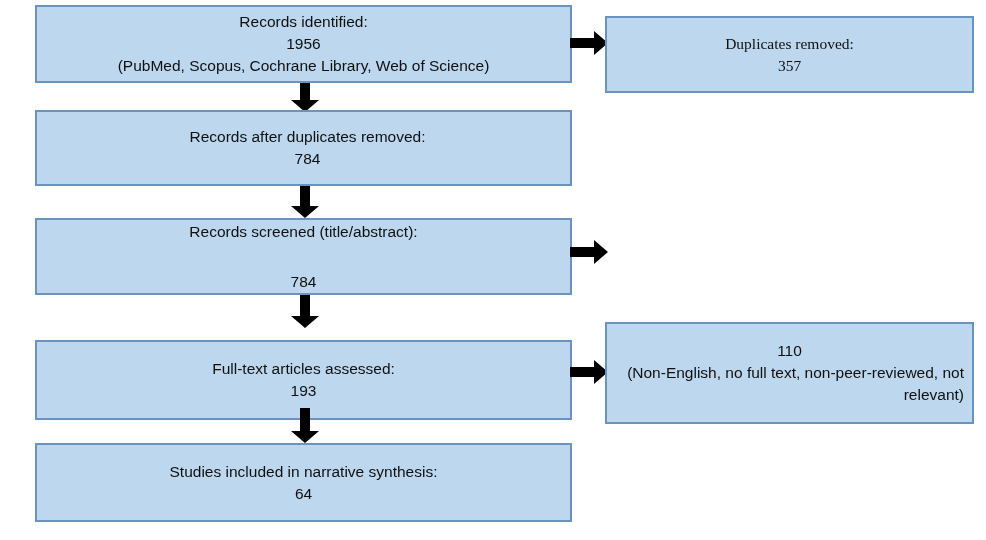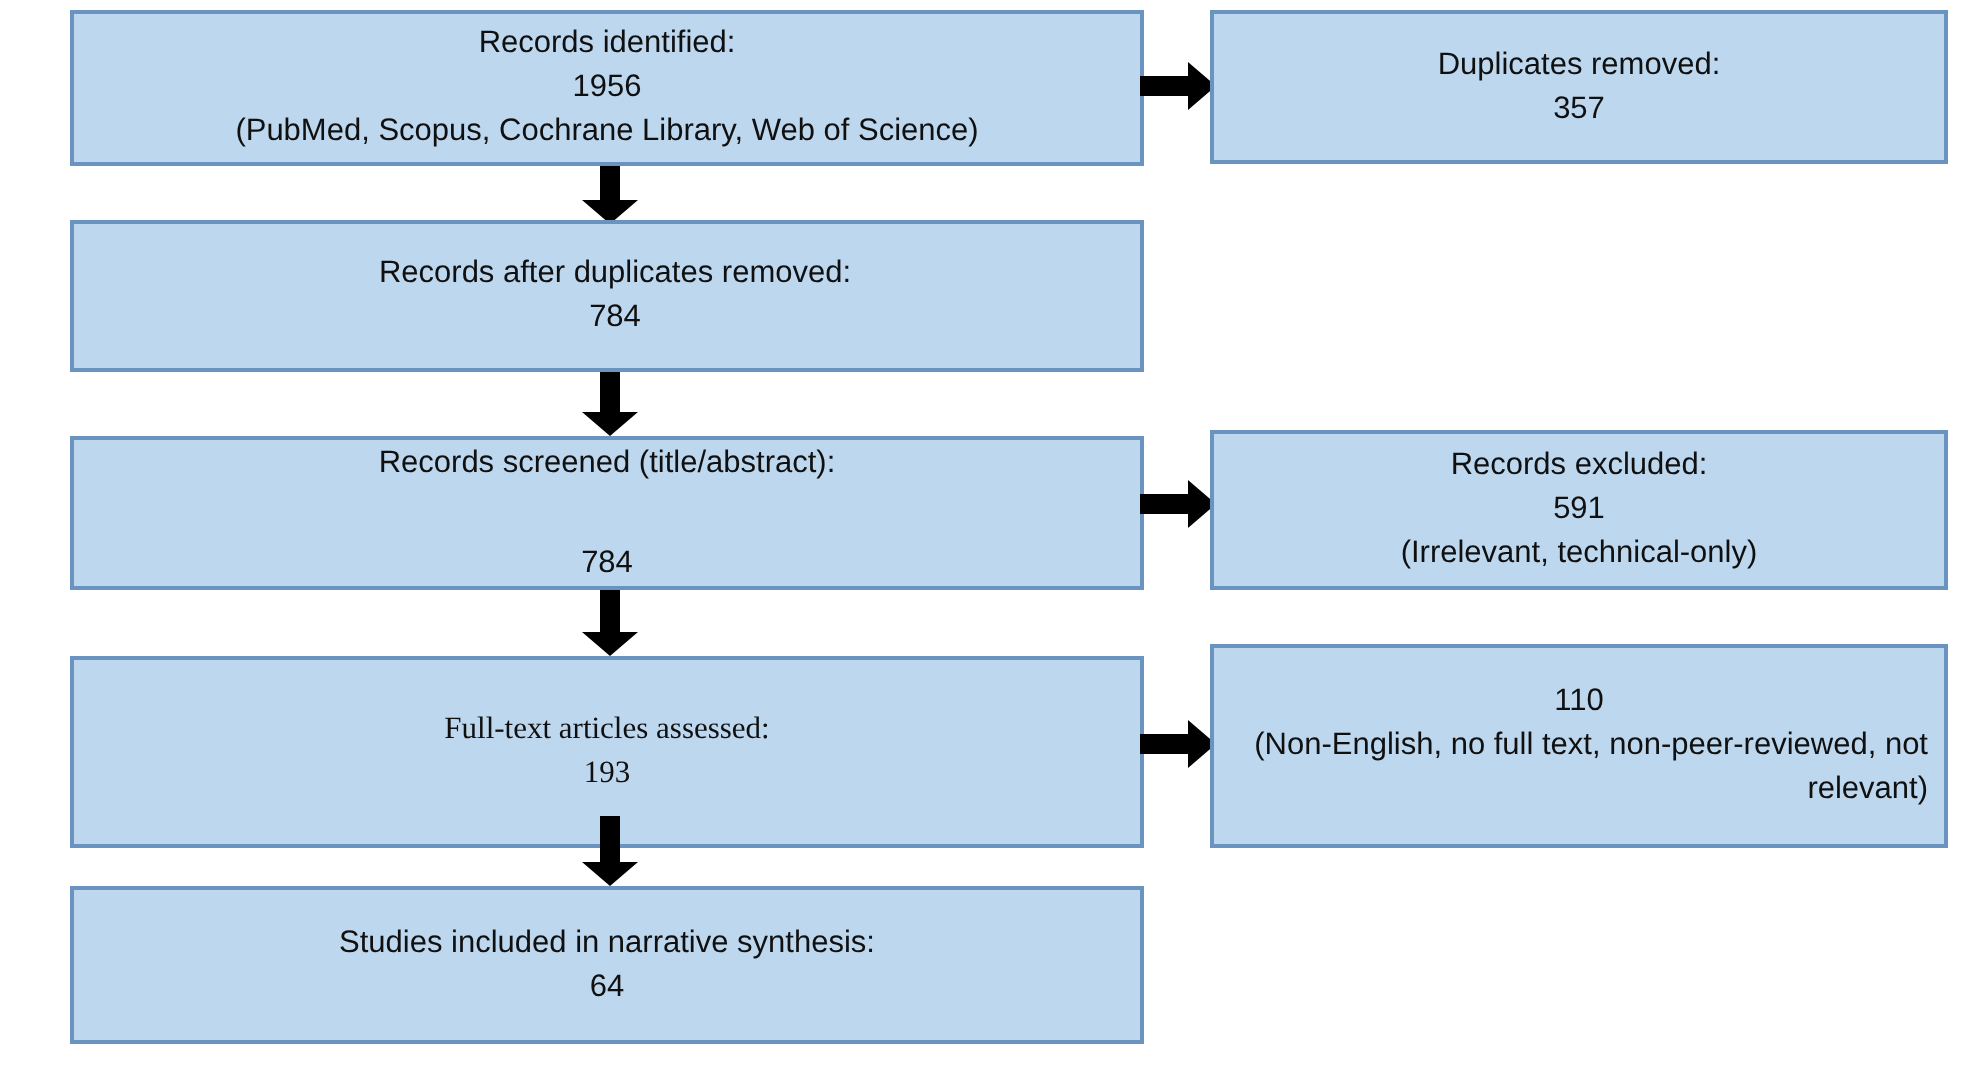--- a/index.html
+++ b/index.html
@@ -67,21 +67,21 @@
     <span class="line">1956</span>
     <span class="line">(PubMed, Scopus, Cochrane Library, Web of Science)</span>
   </div>
 
   <div class="arrow" style="left:570px; top:31px;">
     <svg width="38" height="24" viewBox="0 0 38 24" aria-hidden="true">
       <path d="M0 7 L24 7 L24 0 L38 12 L24 24 L24 17 L0 17 Z" fill="#000000"></path>
     </svg>
   </div>
 
-  <div class="flow-box col-side" style="top:5px; height:77px;">
+  <div class="flow-box col-side" style="top:16px; height:77px;font-family:Liberation Serif, serif;">
     <span class="line">Duplicates removed:</span>
     <span class="line">357</span>
   </div>
 
   <div class="arrow" style="left:291px; top:83px;">
     <svg width="28" height="29" viewBox="0 0 28 29" aria-hidden="true">
       <path d="M9 0 L19 0 L19 17 L28 17 L14 29 L0 17 L9 17 Z" fill="#000000"></path>
     </svg>
   </div>
 
@@ -100,33 +100,28 @@
     <span class="line">Records screened (title/abstract):</span>
     <span class="line">784</span>
   </div>
 
   <div class="arrow" style="left:570px; top:240px;">
     <svg width="38" height="24" viewBox="0 0 38 24" aria-hidden="true">
       <path d="M0 7 L24 7 L24 0 L38 12 L24 24 L24 17 L0 17 Z" fill="#000000"></path>
     </svg>
   </div>
 
-  <div class="flow-box col-side" style="top:215px; height:80px;">
-    <span class="line">Records excluded:</span>
-    <span class="line">591</span>
-    <span class="line">(Irrelevant, technical-only)</span>
-  </div>
 
   <div class="arrow" style="left:291px; top:295px;">
     <svg width="28" height="33" viewBox="0 0 28 33" aria-hidden="true">
       <path d="M9 0 L19 0 L19 21 L28 21 L14 33 L0 21 L9 21 Z" fill="#000000"></path>
     </svg>
   </div>
 
-  <div class="flow-box col-main" style="top:328px; height:96px;font-family:Liberation Serif, serif;">
+  <div class="flow-box col-main" style="top:340px; height:80px;">
     <span class="line">Full-text articles assessed:</span>
     <span class="line">193</span>
   </div>
 
   <div class="arrow" style="left:570px; top:360px;">
     <svg width="38" height="24" viewBox="0 0 38 24" aria-hidden="true">
       <path d="M0 7 L24 7 L24 0 L38 12 L24 24 L24 17 L0 17 Z" fill="#000000"></path>
     </svg>
   </div>
 

